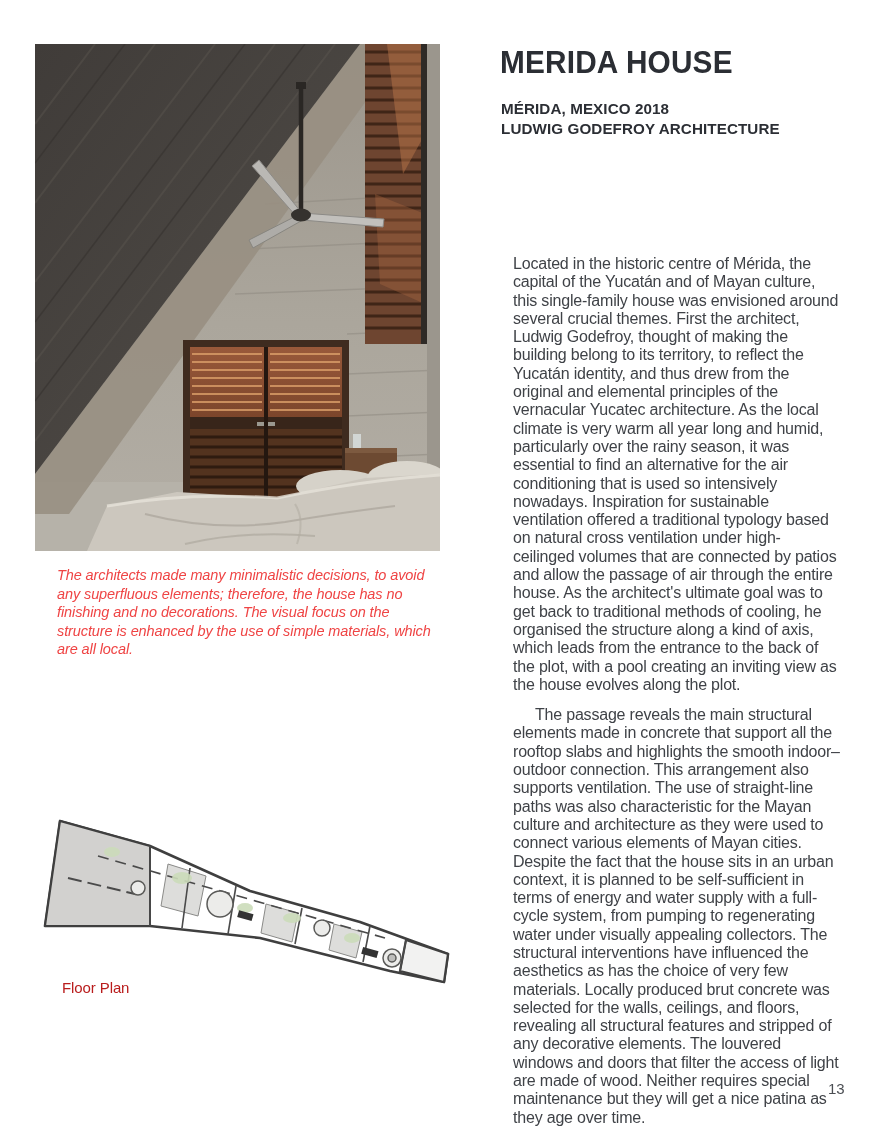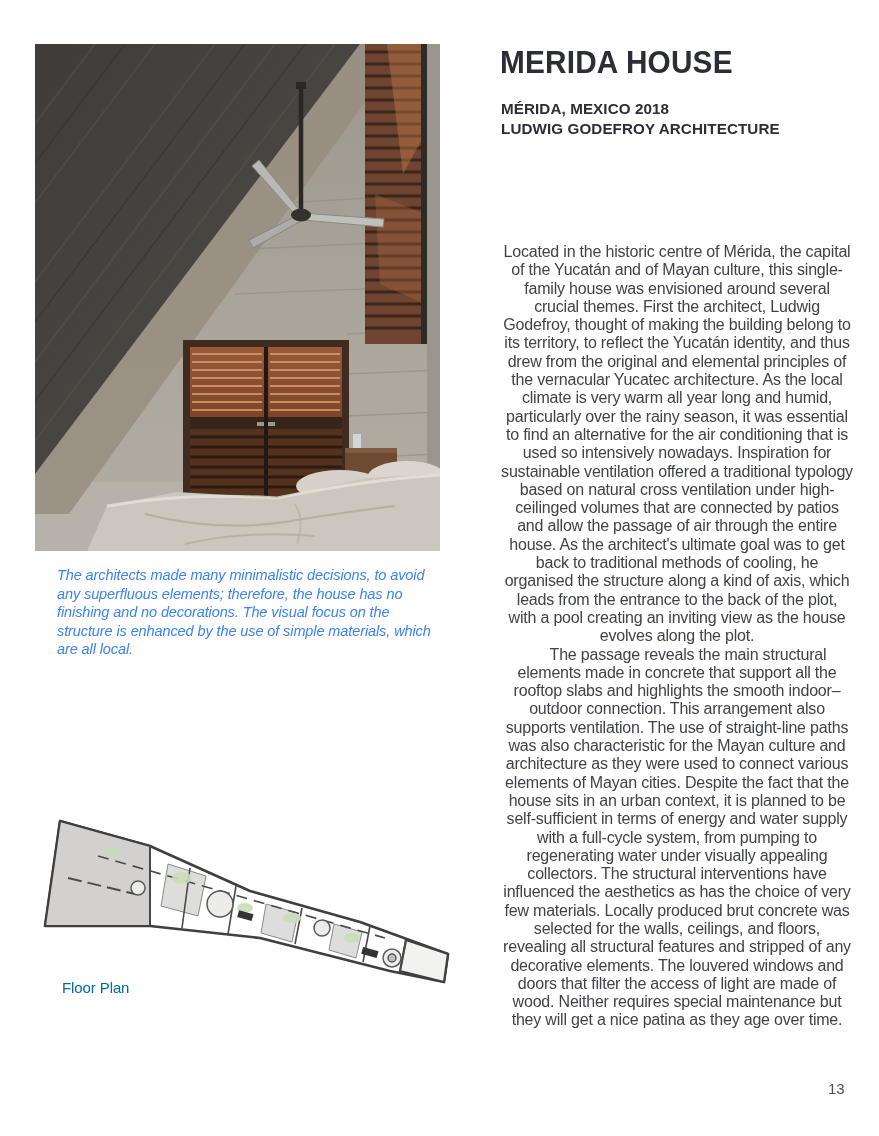--- a/index.html
+++ b/index.html
@@ -10,47 +10,47 @@
   }
   .page{position:relative;width:879px;height:1136px;overflow:hidden;background:#fff;}
 
   
   .photo-figure{position:absolute;left:35px;top:44px;width:405px;height:507px;overflow:hidden;}
   .photo-figure svg{display:block;}
 
   .photo-caption{
     position:absolute;left:57px;top:566px;width:390px;
     font-style:italic;font-size:14.5px;line-height:18.5px;
-    color:#3b82f6;letter-spacing:-0.1px;
+    color:#ef4444;letter-spacing:-0.1px;
   }
 
   .floor-plan{position:absolute;left:40px;top:816px;width:420px;height:172px;}
   .floor-plan-label{
     position:absolute;left:62px;top:979px;
-    font-size:15px;color:#0369a1;letter-spacing:-0.1px;
+    font-size:15px;color:#b91c1c;letter-spacing:-0.1px;
   }
 
   
   .article-title{
     position:absolute;left:500px;top:47px;margin:0;
     font-size:31px;line-height:1;font-weight:800;color:#2b2e34;
     letter-spacing:0.2px;transform:scaleX(0.96);transform-origin:left center;
     white-space:nowrap;
   }
   .article-subtitle{
     position:absolute;left:501px;top:99px;
     font-size:15.5px;line-height:19.5px;font-weight:800;color:#2b2e34;
     letter-spacing:0.1px;transform:scaleX(0.98);transform-origin:left top;
     white-space:nowrap;
   }
   .article-body{
     position:absolute;left:501px;top:243px;width:352px;
     font-size:16px;line-height:18.3px;color:#3f4247;letter-spacing:-0.2px;
   }
-  .article-body p{margin:0;text-align:center;}
+  .article-body p{margin:12px;}
   .article-body p.indent{text-indent:22px;}
 
   .page-number{
     position:absolute;left:820px;top:1080px;
     font-size:15px;color:#4b4e53;margin-left:8px;
   }
 </style>
 </head>
 <body>
 

